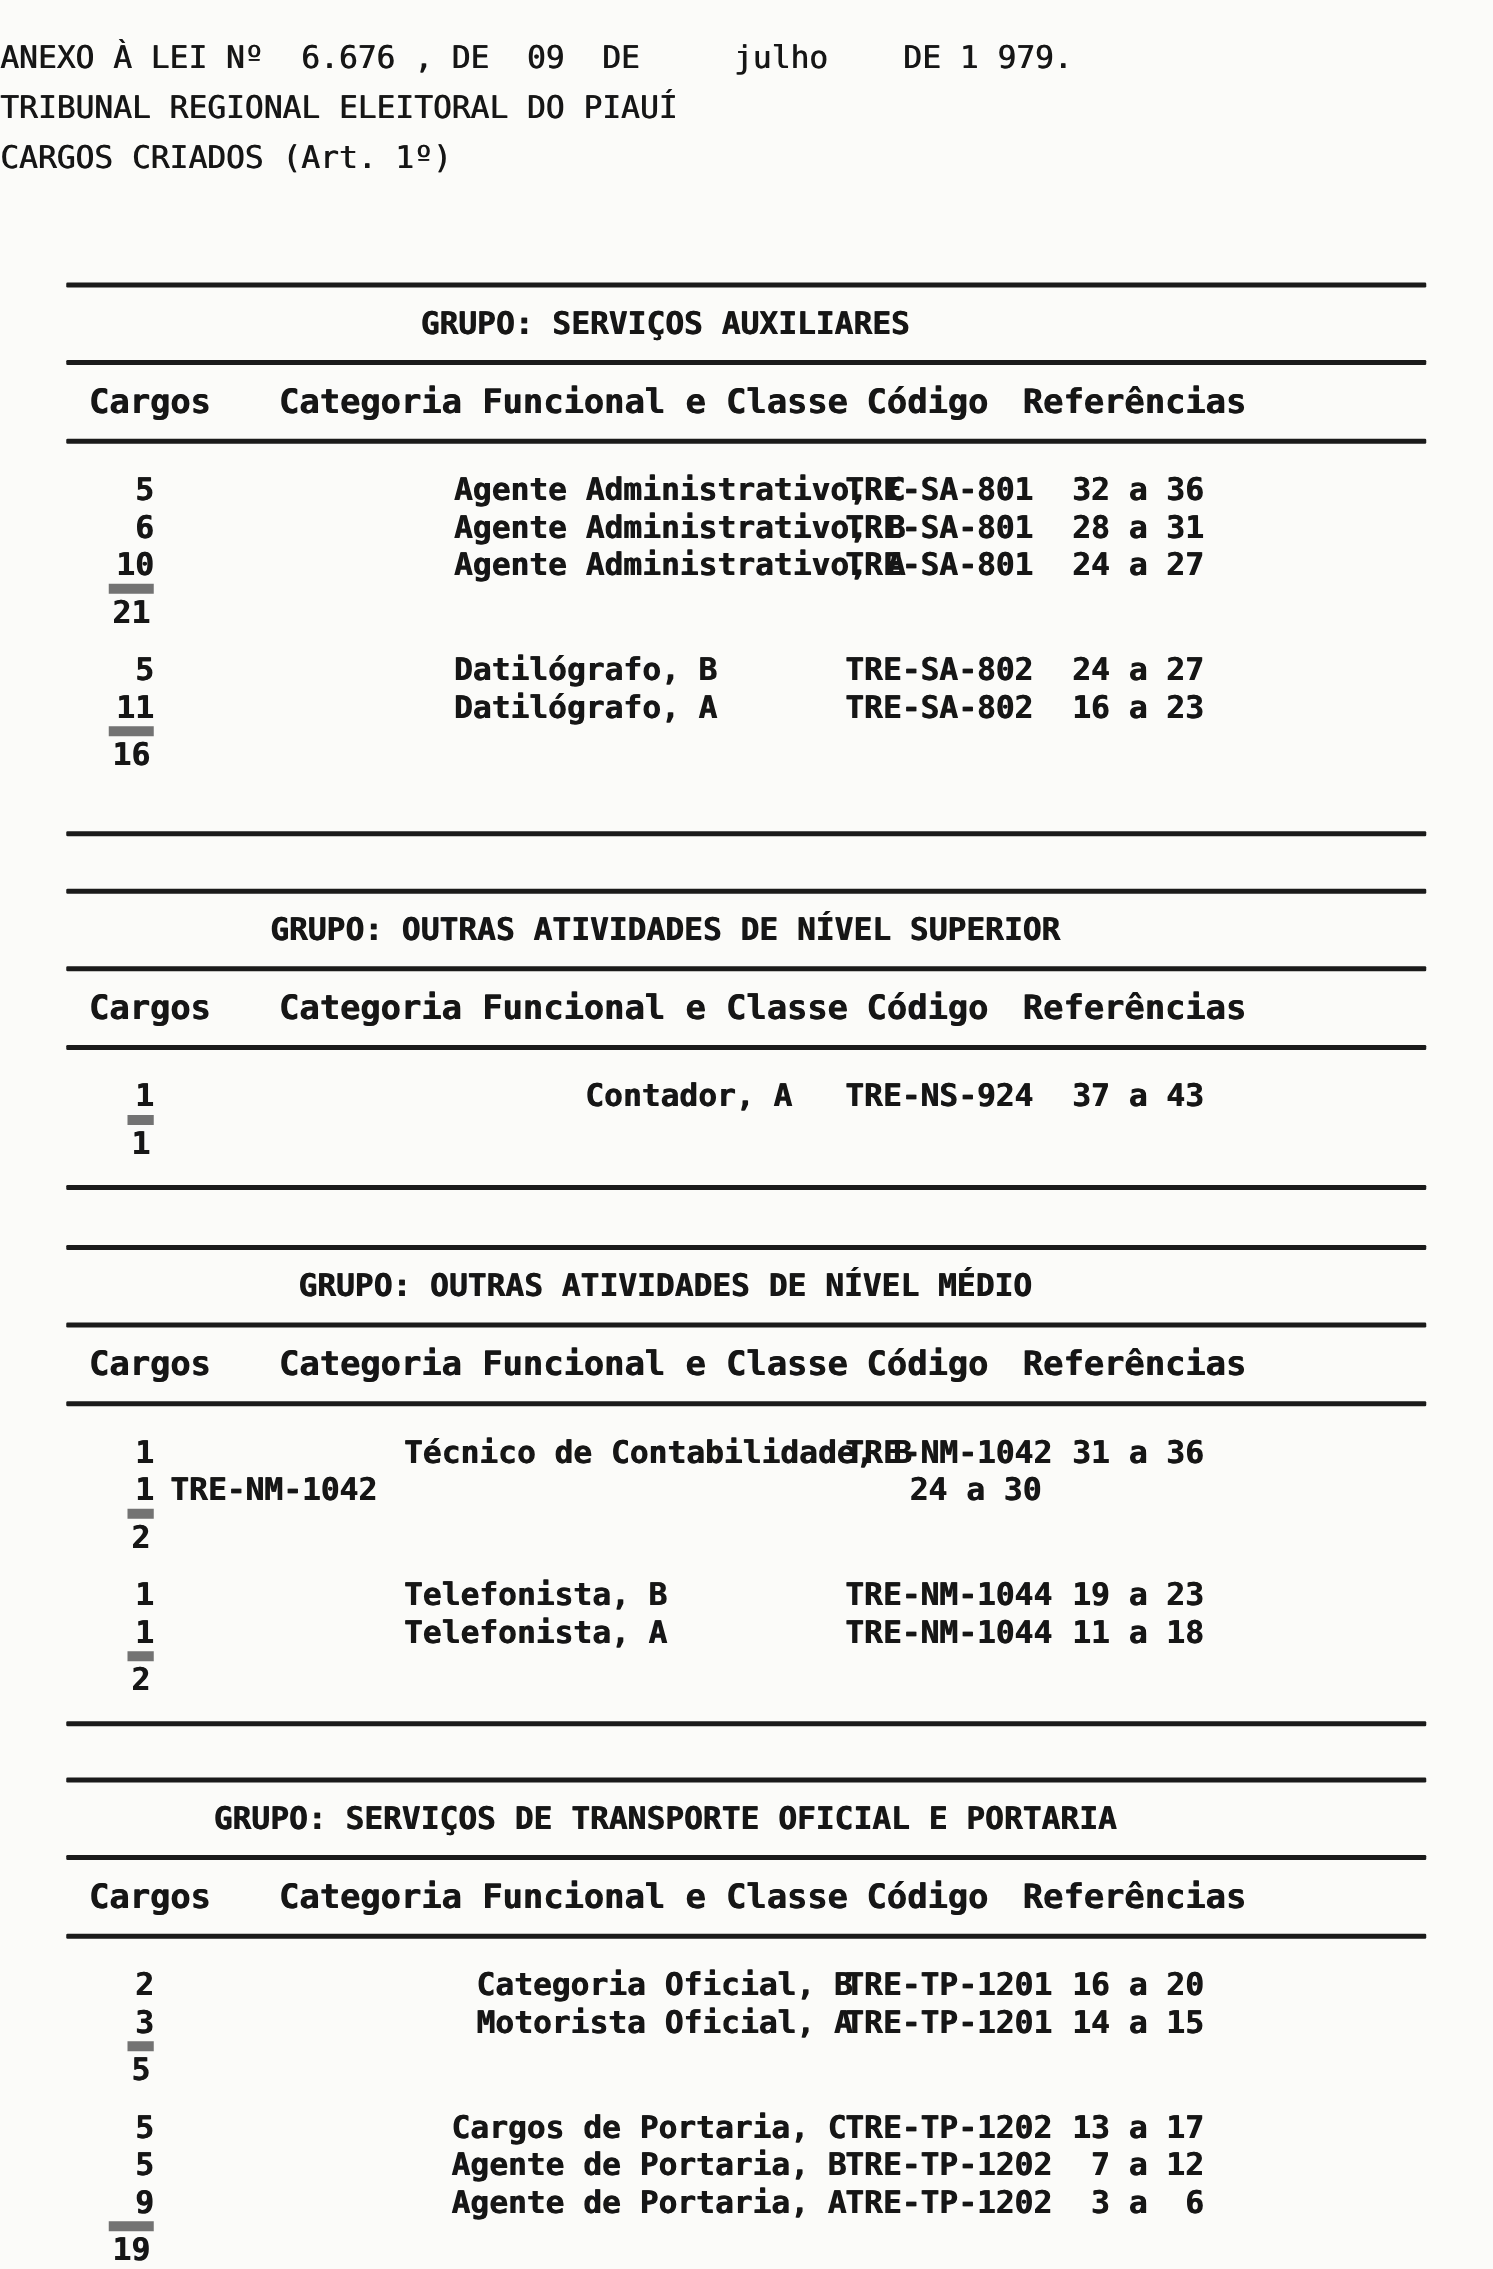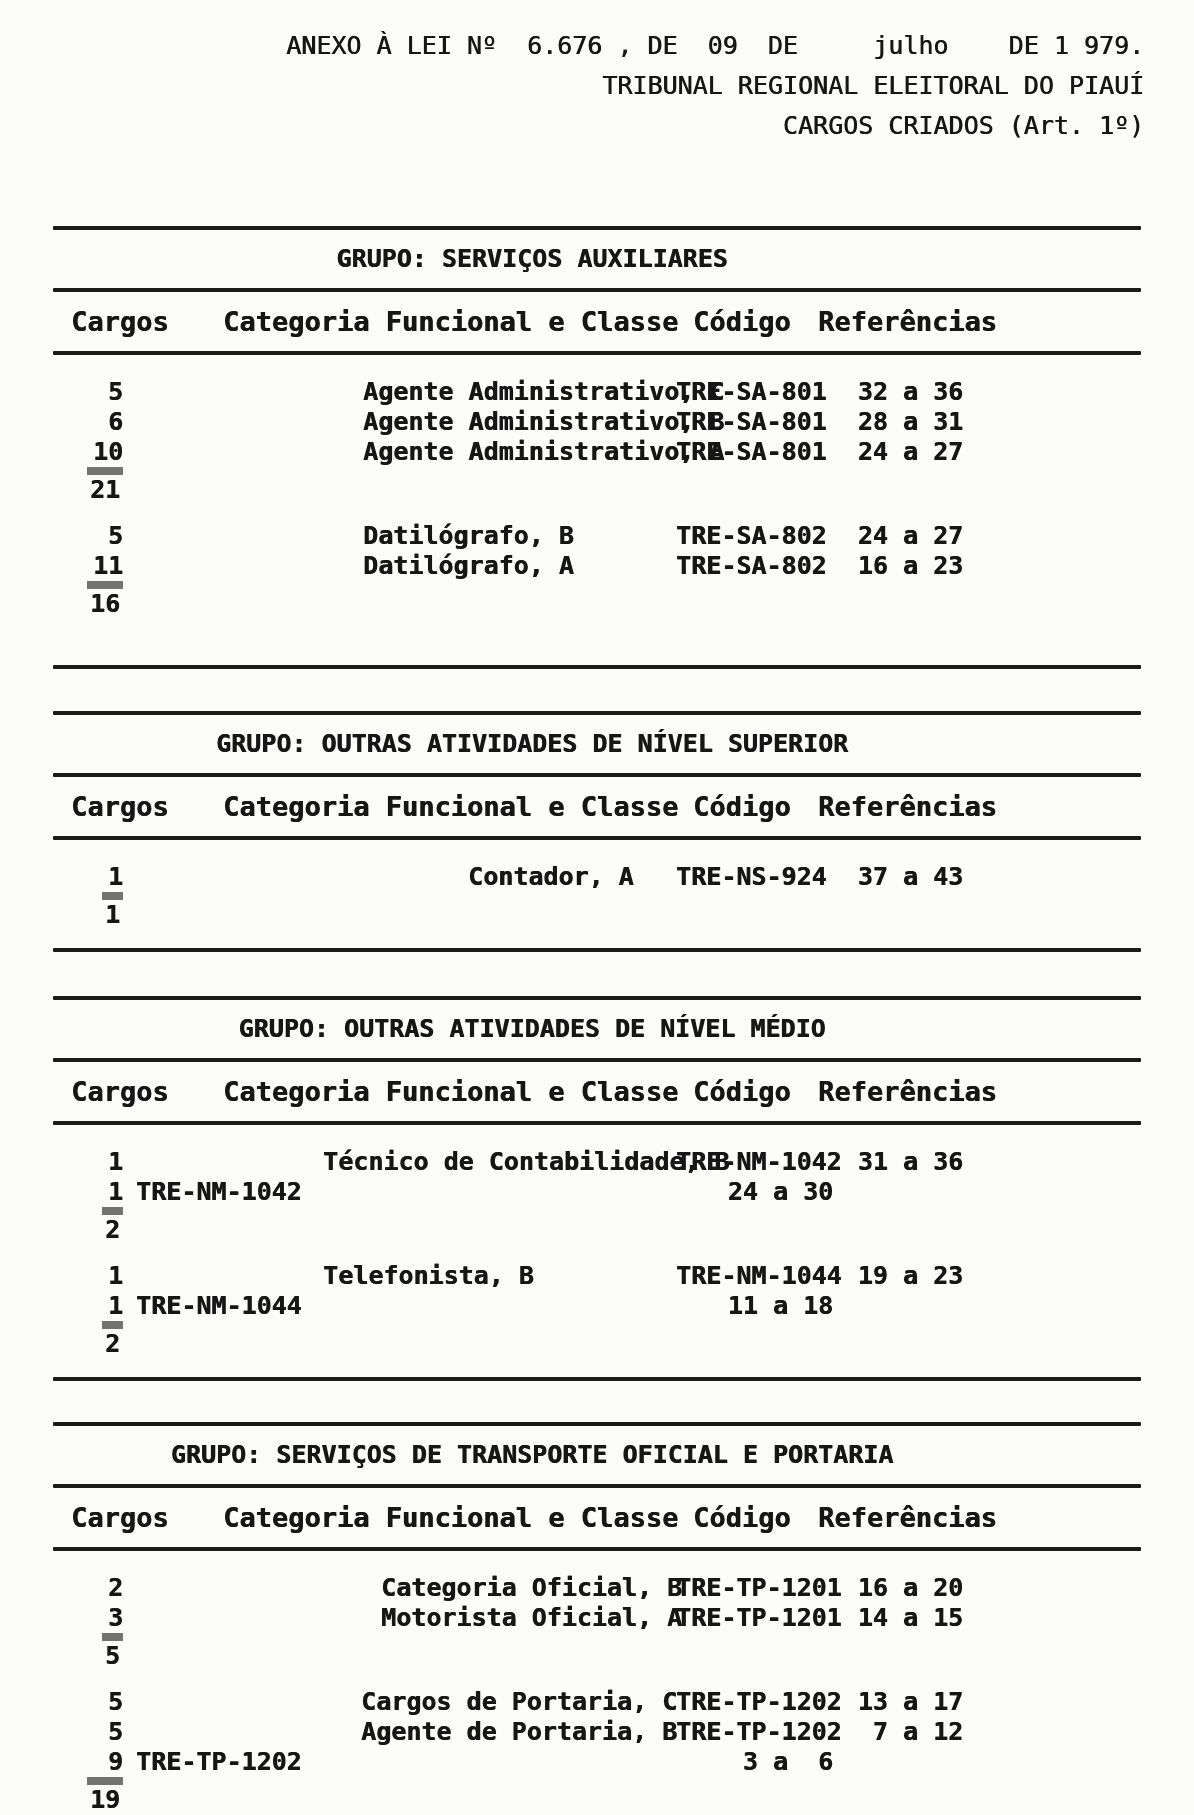--- a/index.html
+++ b/index.html
@@ -4,21 +4,21 @@
 <style>
   html,body { margin:0; padding:0; }
   body {
     width:1194px; height:1815px;
     background:#fbfbf9;
     color:#161616;
     font-family:"DejaVu Sans Mono", monospace;
     overflow:hidden;
   }
   .ink { text-shadow:0.6px 0 0 currentColor; }
-  .titles { padding-top:26px; padding-right:50px; text-align:right; }
+  .titles { padding-top:26px; padding-right:50px; text-align:left; }
   .title-line { font-size:25px; line-height:40px; white-space:pre; }
   .section { width:1088px; margin:0 auto;font-weight:bold; }
   .rule { height:4px; background:#1b1b1b; border-radius:1px; }
   .sec-title {
     text-align:center; padding:14px 130px 14px 0;
     font-size:25px; line-height:30px; white-space:pre;
   }
   .hdr {
     display:grid; grid-template-columns:170px 470px 125px auto;
     padding:15px 0 14px; font-size:27px; line-height:30px;
@@ -174,20 +174,21 @@
         </div>
         <div class="group">
           <div class="row ink">
             <div class="c1">1</div>
             <div class="c2" style="padding-left: 200px;">Telefonista, B</div>
             <div class="c3">TRE-NM-1044</div>
             <div class="c4">19 a 23</div>
           </div>
           <div class="row ink">
             <div class="c1">1</div>
+            <div class="c2" style="padding-left: 200px;">Telefonista, A</div>
             <div class="c3">TRE-NM-1044</div>
             <div class="c4">11 a 18</div>
           </div>
           <div class="row ink">
             <div class="c1"><span class="total-val">2</span></div>
             <div class="c2"></div>
             <div class="c3"></div>
             <div class="c4"></div>
           </div>
         </div>
@@ -234,20 +235,21 @@
             <div class="c4">13 a 17</div>
           </div>
           <div class="row ink">
             <div class="c1">5</div>
             <div class="c2" style="padding-left: 238px;">Agente de Portaria, B</div>
             <div class="c3">TRE-TP-1202</div>
             <div class="c4">7 a 12</div>
           </div>
           <div class="row ink">
             <div class="c1">9</div>
+            <div class="c2" style="padding-left: 238px;">Agente de Portaria, A</div>
             <div class="c3">TRE-TP-1202</div>
             <div class="c4">3 a  6</div>
           </div>
           <div class="row ink">
             <div class="c1"><span class="total-val">19</span></div>
             <div class="c2"></div>
             <div class="c3"></div>
             <div class="c4"></div>
           </div>
         </div>

